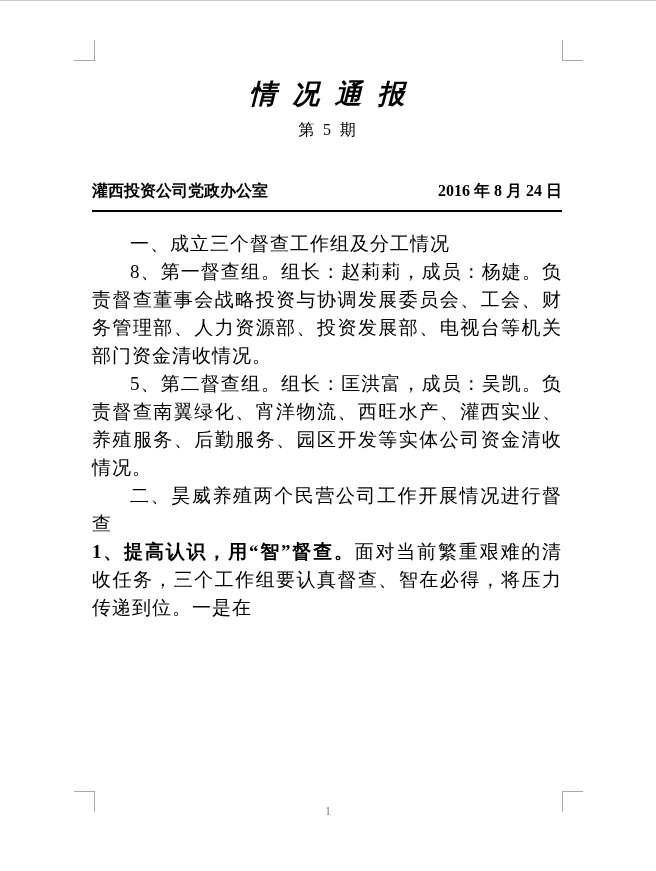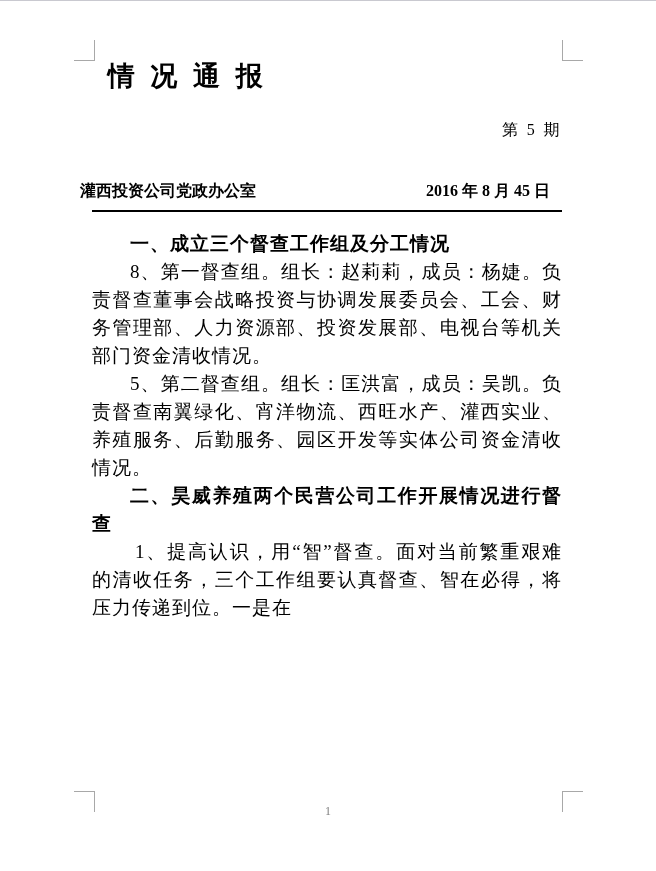--- a/index.html
+++ b/index.html
@@ -20,39 +20,41 @@
   }
   
   .crop { position: absolute; width: 20px; height: 20px; }
   .crop.tl { left: 74px;  top: 40px;  border-right: 1px solid #a8a8a8; border-bottom: 1px solid #a8a8a8; }
   .crop.tr { left: 562px; top: 40px;  border-left: 1px solid #a8a8a8;  border-bottom: 1px solid #a8a8a8; }
   .crop.bl { left: 74px;  top: 791px; border-right: 1px solid #a8a8a8; border-top: 1px solid #a8a8a8; }
   .crop.br { left: 562px; top: 791px; border-left: 1px solid #a8a8a8;  border-top: 1px solid #a8a8a8; }
 
   .masthead {
     position: absolute;
-    top: 58px; left: 92px; width: 470px;
+    top: 76px; left: 92px; width: 470px;
+    text-align: center;
     font-size: 27px;
     font-weight: bold;
     letter-spacing: 0.58em;
     text-indent: 0.58em;
     white-space: nowrap;
+    font-style: italic;
   }
   .issue {
     position: absolute;
     top: 120px; left: 92px; width: 470px;
-    text-align: right;
+    text-align: center;
     font-size: 16px;
     letter-spacing: 0.15em;
     text-indent: 0.15em;
     white-space: nowrap;
   }
   .header-row {
     position: absolute;
-    top: 181px; left: 80px; width: 470px;
+    top: 181px; left: 92px; width: 470px;
     display: flex;
     justify-content: space-between;
     align-items: flex-start;
     font-size: 16px;
     font-weight: bold;
     white-space: nowrap;
   }
   .header-rule {
     position: absolute;
     top: 210px; left: 92px; width: 470px;
@@ -62,22 +64,22 @@
   .body-text {
     position: absolute;
     top: 230px; left: 92px; width: 470px;
     font-size: 19px;
     line-height: 28px;
     letter-spacing: 1px;
     text-align: justify;
   }
   .body-text p { margin: 0; }
   .indent { text-indent: 2em; }
-  .heading { font-weight: bold; }
-  .lead-bold { font-weight: normal; margin-left: 43px; }
+  .heading { font-weight: normal; }
+  .lead-bold { font-weight: bold; }
   .page-number {
     position: absolute;
     top: 804px; left: 0; width: 656px;
     text-align: center;
     font-size: 12px;
     color: #808080;
   }
 </style>
 </head>
 <body>
@@ -89,21 +91,21 @@
   <div class="crop tr"></div>
   <div class="crop bl"></div>
   <div class="crop br"></div>
 
   <div class="masthead">情况通报</div>
 
   <div class="issue">第 5 期</div>
 
   <div class="header-row">
     <span>灌西投资公司党政办公室</span>
-    <span>2016 年 8 月 45 日</span>
+    <span>2016 年 8 月 24 日</span>
   </div>
 
   <div class="header-rule"></div>
 
   <div class="body-text">
     <p class="indent heading">一、成立三个督查工作组及分工情况</p>
     <p class="indent">8、第一督查组。组长：赵莉莉，成员：杨婕。负责督查董事会战略投资与协调发展委员会、工会、财务管理部、人力资源部、投资发展部、电视台等机关部门资金清收情况。</p>
     <p class="indent">5、第二督查组。组长：匡洪富，成员：吴凯。负责督查南翼绿化、宵洋物流、西旺水产、灌西实业、养殖服务、后勤服务、园区开发等实体公司资金清收情况。</p>
     <p class="indent heading">二、昊威养殖两个民营公司工作开展情况进行督查</p>
     <p><span class="lead-bold">1、提高认识，用“智”督查。</span><span>面对当前繁重艰难的清收任务，三个工作组要认真督查、智在必得，将压力传递到位。一是在</span></p>

